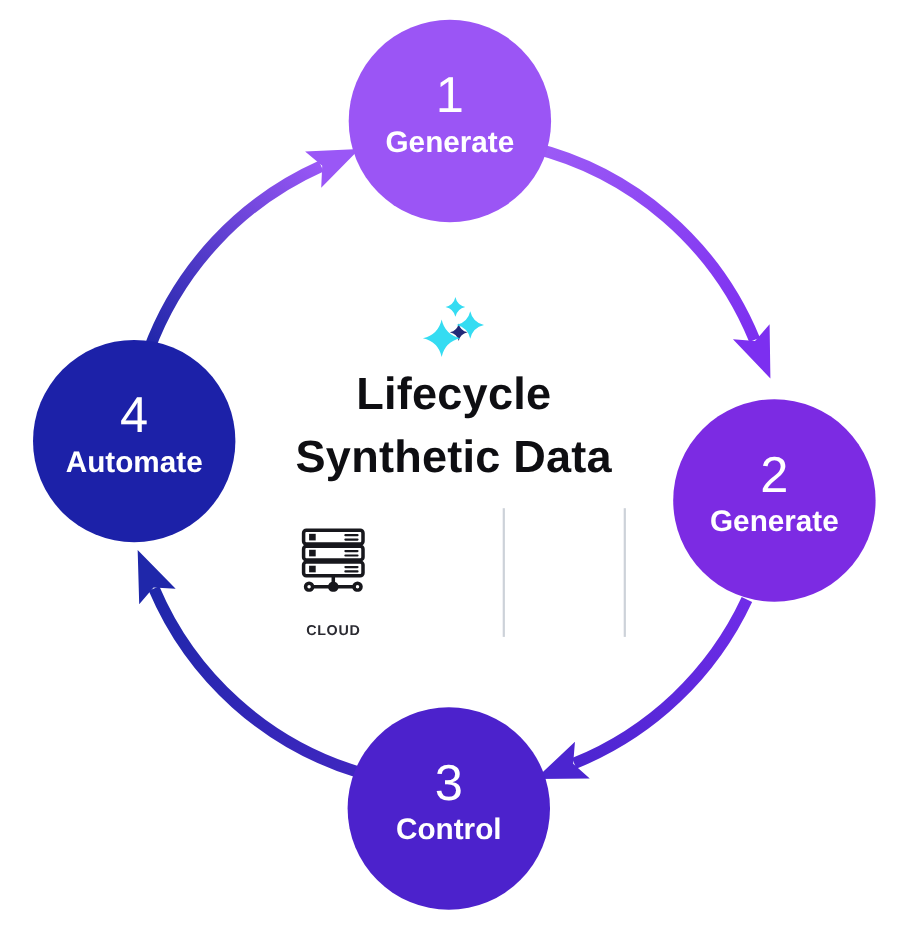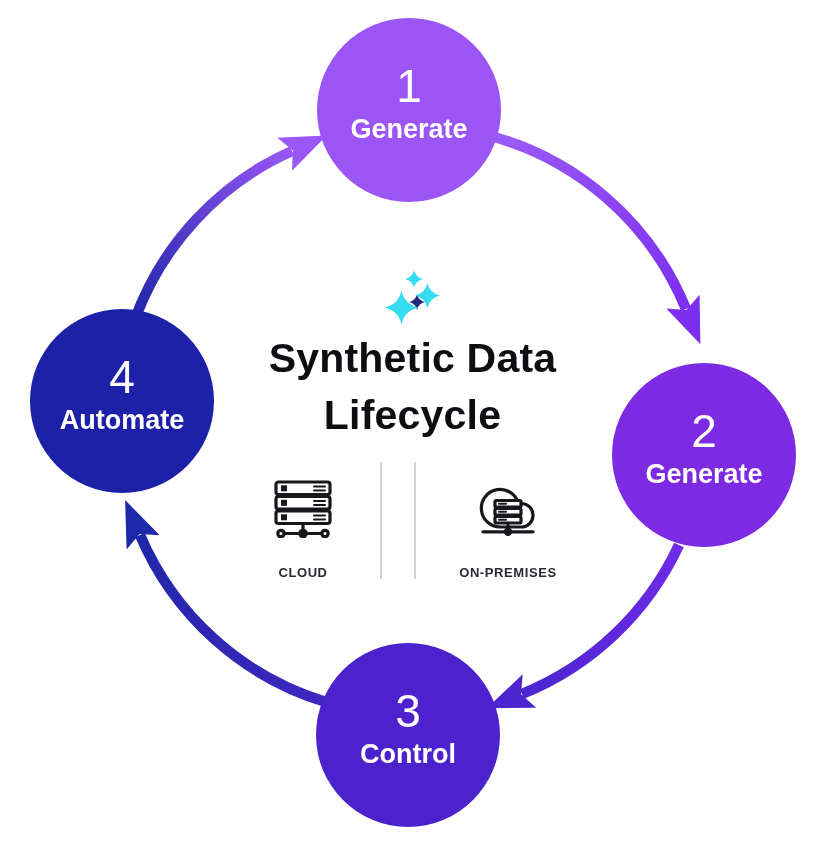--- a/index.html
+++ b/index.html
@@ -100,22 +100,22 @@
   </div>
 
   <svg class="sparkle" width="60" height="66" viewBox="0 0 60 66">
     <path d="M34 32 Q35.4 38.6 42 40 Q35.4 41.4 34 48 Q32.6 41.4 26 40 Q32.6 38.6 34 32 Z" fill="#222a78"></path>
     <path d="M18.5 28.5 Q21.6 42.4 35.5 45.5 Q21.6 48.6 18.5 62.5 Q15.4 48.6 1.5 45.5 Q15.4 42.4 18.5 28.5 Z" fill="#35dcf2"></path>
     <path d="M44.5 21 Q46.8 31.2 57 33.5 Q46.8 35.8 44.5 46 Q42.2 35.8 32 33.5 Q42.2 31.2 44.5 21 Z" fill="#35dcf2"></path>
     <path d="M31 8 Q32.6 15.4 40 17 Q32.6 18.6 31 26 Q29.4 18.6 22 17 Q29.4 15.4 31 8 Z" fill="#35dcf2"></path>
   </svg>
 
   <div class="title">
+    <div>Lifecycle</div>
     <div>Synthetic Data</div>
-    <div>Lifecycle</div>
   </div>
 
   <div class="options-row">
 
     <div class="opt-col opt-col-cloud">
       <div class="opt-icon">
         <svg width="60" height="58" viewBox="0 0 60 58" class="line-icon">
           <rect x="3" y="2" width="54" height="12.5" rx="2.5"></rect>
           <rect x="3" y="16.5" width="54" height="12.5" rx="2.5"></rect>
           <rect x="3" y="31" width="54" height="12.5" rx="2.5"></rect>
@@ -131,32 +131,15 @@
         </svg>
       </div>
       <div class="opt-label">CLOUD</div>
     </div>
 
     <div class="opt-divider"></div>
 
 
     <div class="opt-divider"></div>
 
-    <div class="opt-col opt-col-onprem">
-      <div class="opt-icon">
-        <svg width="64" height="60" viewBox="0 0 64 60" class="line-icon">
-          <g transform="translate(3,1) scale(2.35)">
-            <path d="M18 10h-1.26A8 8 0 1 0 9 20h9a5 5 0 0 0 0-10z" stroke-width="1.36"></path>
-          </g>
-          <rect x="19" y="21.5" width="26" height="6.5" rx="1.2" fill="#fff"></rect>
-          <rect x="19" y="29.5" width="26" height="6.5" rx="1.2" fill="#fff"></rect>
-          <rect x="19" y="37.5" width="26" height="6.5" rx="1.2" fill="#fff"></rect>
-          <path d="M23 24.8h7 M23 32.8h7 M23 40.8h7" stroke-width="2"></path>
-          <path d="M32 44v7"></path>
-          <path d="M7 52.8h50"></path>
-          <circle cx="32" cy="52.8" r="2.6" fill="#17171c"></circle>
-        </svg>
-      </div>
-      <div class="opt-label">ON-PREMISES</div>
-    </div>
 
   </div>
 </div>
 
 </body></html>

